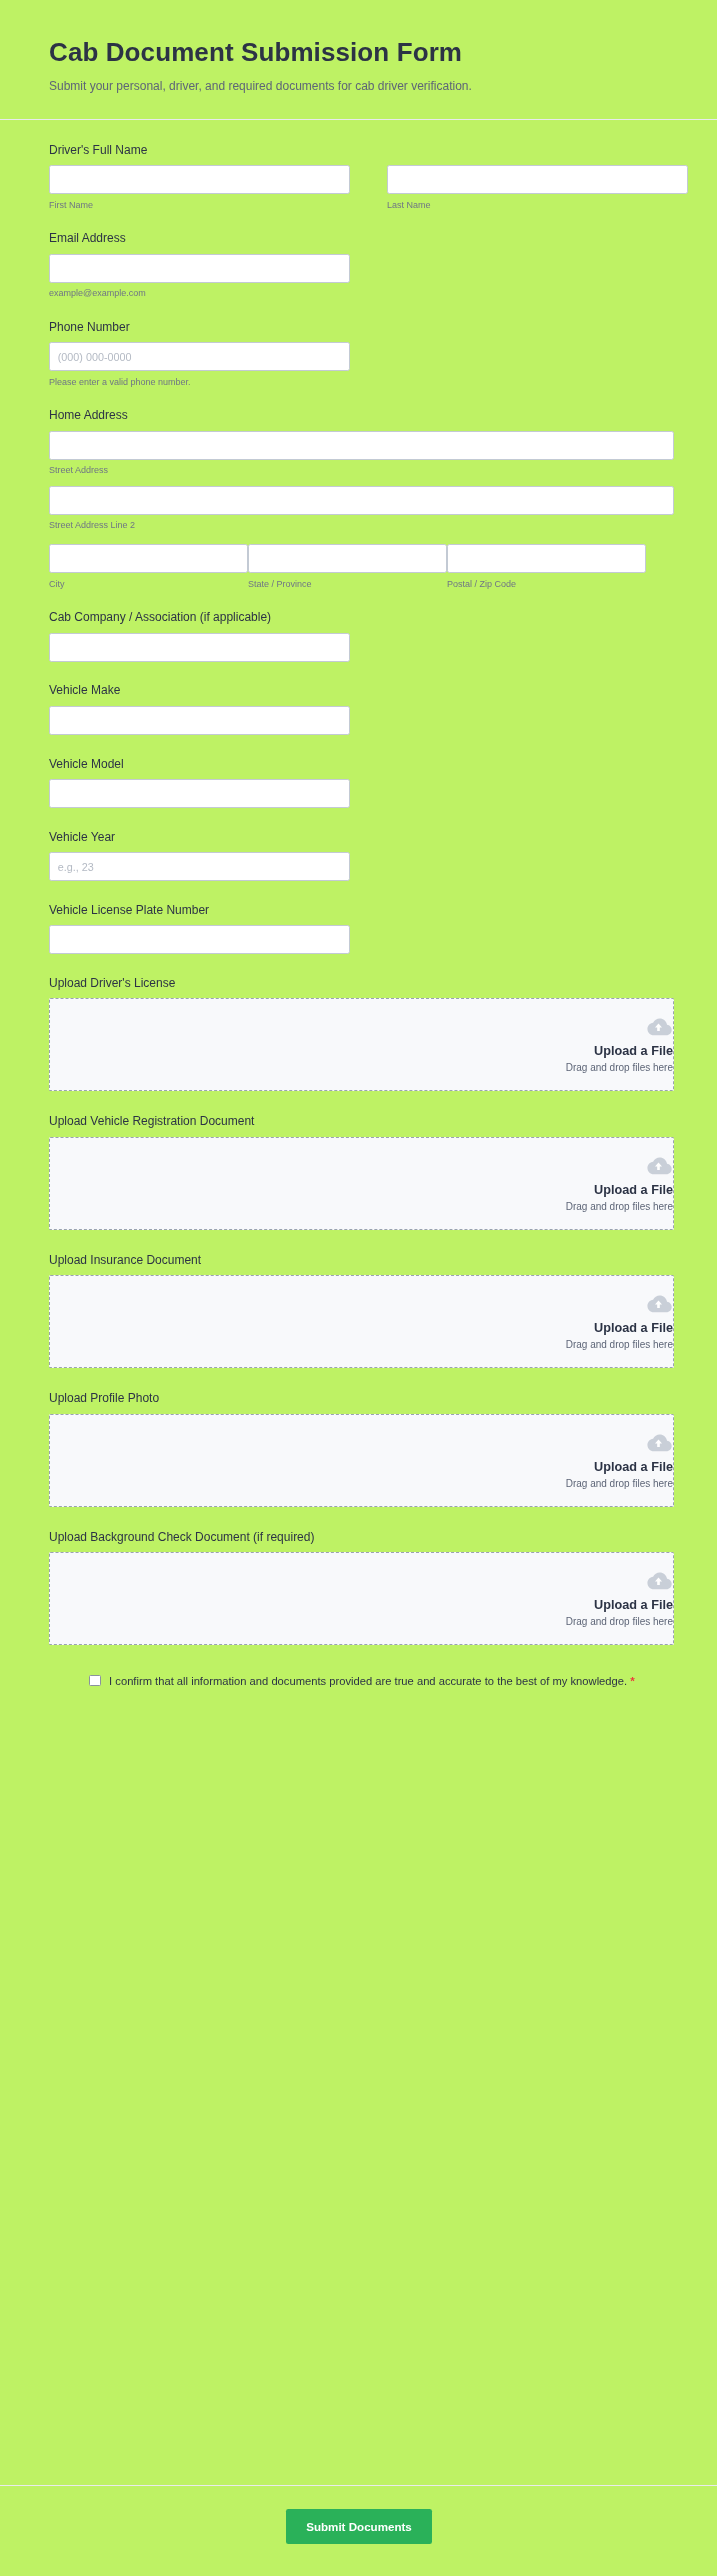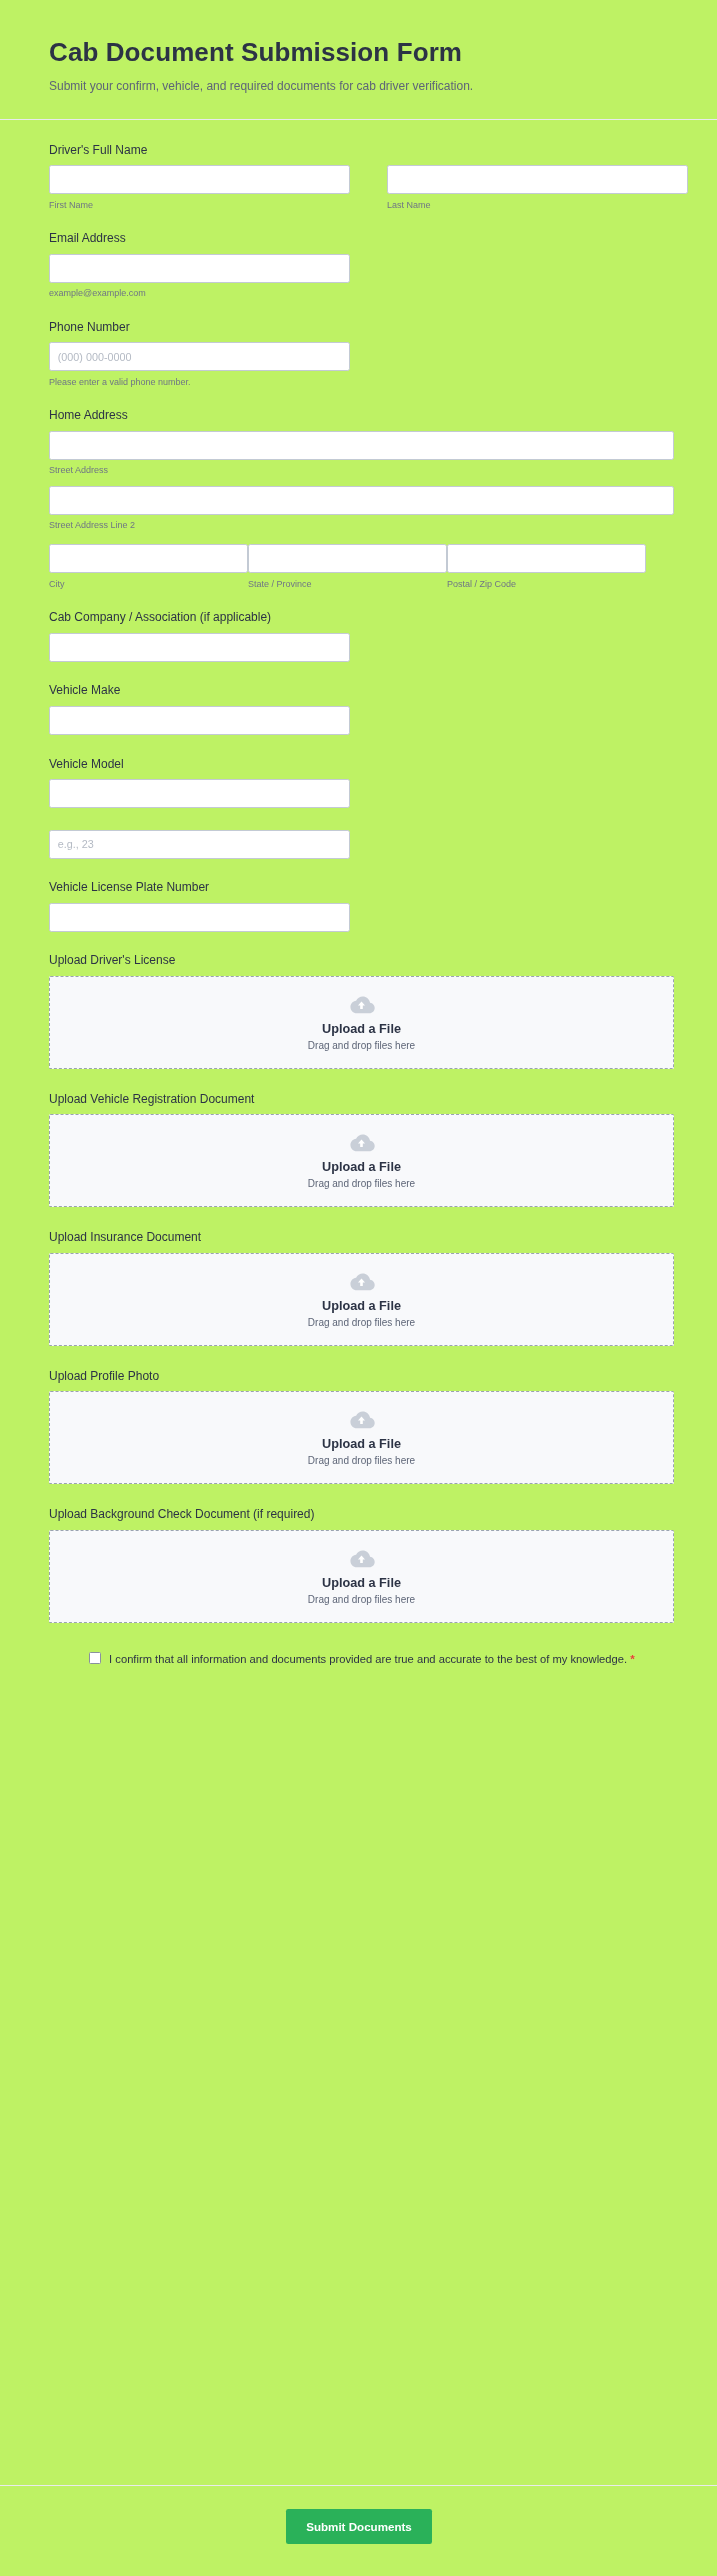--- a/index.html
+++ b/index.html
@@ -86,21 +86,21 @@
   
   .upload-block { margin-bottom: 23px; }
   .dropzone {
     width: 625px;
     height: 93px;
     border: 0.8px dashed #9aa3b0;
     background: #f8f9fb;
     border-radius: 1.5px;
     display: flex;
     flex-direction: column;
-    align-items: center;
+    align-items: flex-end;
     justify-content: center;
   }
   .cloud-icon {
     width: 29px;
     height: 21px;
     margin-bottom: 7px;
     display: block;
   }
   .upload-main {
     font-size: 12.7px;
@@ -160,21 +160,21 @@
     cursor: pointer;
   }
 </style>
 </head>
 <body>
 
 <div class="page">
 
   <div class="form-header">
     <h1 class="form-title">Cab Document Submission Form</h1>
-    <p class="form-subtitle">Submit your confirm, vehicle, and required documents for cab driver verification.</p>
+    <p class="form-subtitle">Submit your personal, driver, and required documents for cab driver verification.</p>
   </div>
 
   <div class="form-body">
 
     <div class="field-block">
       <label class="field-label">Driver's Full Name</label>
       <div class="row">
         <div class="col">
           <input class="text-input w-half" type="text" placeholder="" style="">
           <span class="sub-label">First Name</span>
@@ -236,20 +236,21 @@
       <label class="field-label">Vehicle Make</label>
       <input class="text-input w-half" type="text" placeholder="" style="">
     </div>
 
     <div class="field-block">
       <label class="field-label">Vehicle Model</label>
       <input class="text-input w-half" type="text" placeholder="" style="">
     </div>
 
     <div class="field-block">
+      <label class="field-label">Vehicle Year</label>
       <input class="text-input w-half" type="text" placeholder="e.g., 23" style="">
     </div>
 
     <div class="field-block">
       <label class="field-label">Vehicle License Plate Number</label>
       <input class="text-input w-half" type="text" placeholder="" style="">
     </div>
 
     <div class="upload-block">
       <label class="field-label">Upload Driver's License</label>

